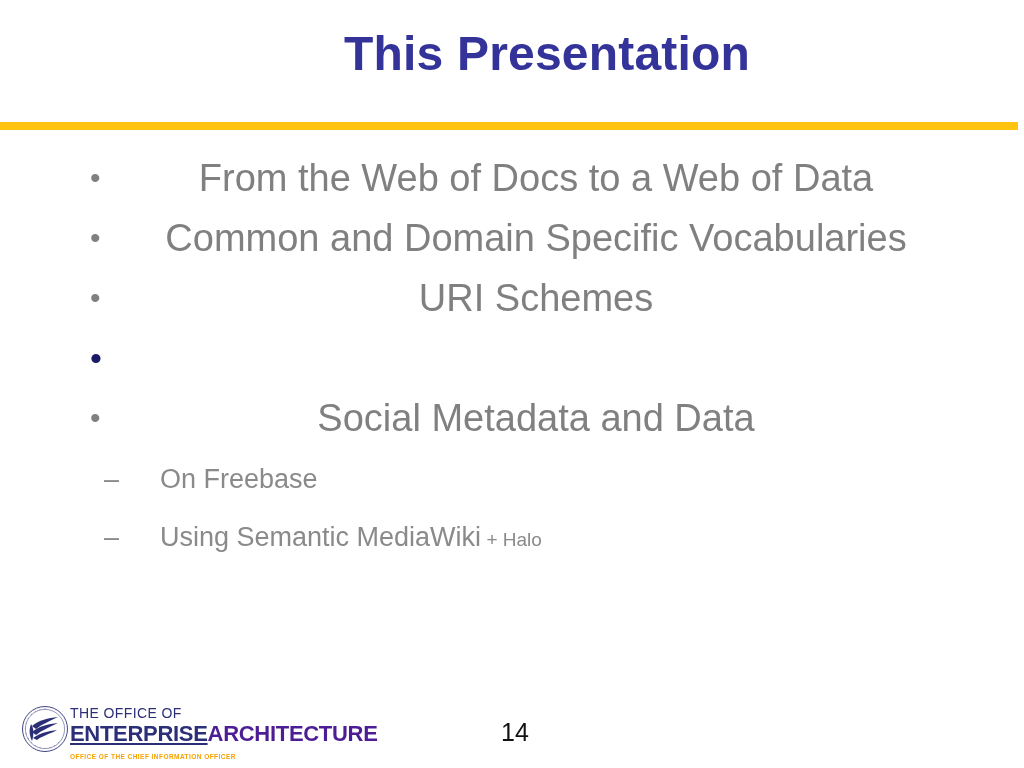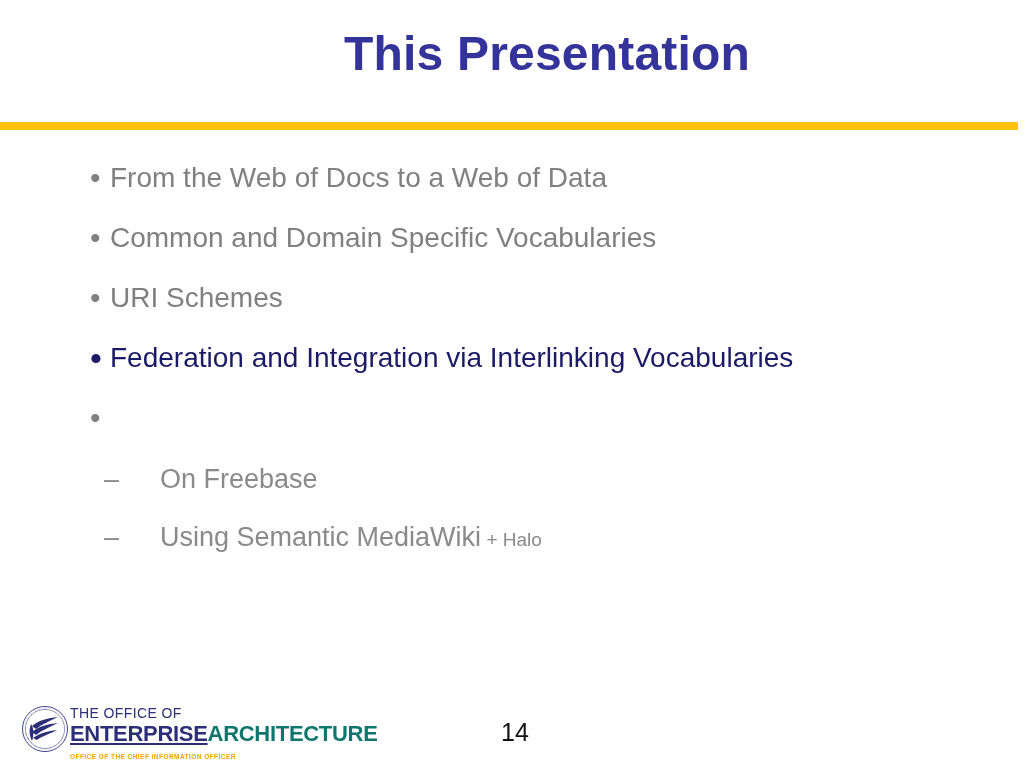--- a/index.html
+++ b/index.html
@@ -61,26 +61,27 @@
   .bullet-row .marker {
     position: absolute;
     left: 90px;
     top: 0;
     font-size: 30px;
     line-height: 56px;
     color: #808080;
   }
   .bullet-row .btext {
     display: block;
-    margin-left: 110px;
+    margin-left: 88px;
     margin-right: 40px;
-    font-size: 28px;
+    font-size: 38px;
     line-height: 56px;
     color: #808080;
     white-space: nowrap;
+    text-align: center;
   }
 
   
   .bullet-row.highlight .marker {
     color: #1a1a66;
     font-size: 34px;
   }
   .bullet-row.highlight .btext {
     color: #1a1a66;
     white-space: normal;
@@ -152,21 +153,21 @@
     white-space: nowrap;
   }
   .logo-line2 {
     font-size: 22px;
     font-weight: bold;
     line-height: 23px;
     letter-spacing: -0.3px;
     white-space: nowrap;
   }
   .logo-line2 .ent { color: #2b2f77; text-decoration: underline; }
-  .logo-line2 .arch { color: #0f766e; }
+  .logo-line2 .arch { color: #4c1d95; }
   .logo-line3 {
     font-size: 6.5px;
     font-weight: bold;
     color: #f5a300;
     letter-spacing: 0.45px;
     line-height: 9px;
     text-align: right;
     white-space: nowrap;
   }
 </style>
@@ -191,25 +192,25 @@
       <span class="btext">Common and Domain Specific Vocabularies</span>
     </div>
 
     <div class="bullet-row">
       <span class="marker">•</span>
       <span class="btext">URI Schemes</span>
     </div>
 
     <div class="bullet-row highlight">
       <span class="marker">•</span>
-      <span class="btext">Federation and Integration via Interlinking Vocabularies</span>
-    </div>
-
-    <div class="bullet-row">
-      <span class="marker">•</span>
+    </div>
+
+    <div class="bullet-row">
+      <span class="marker">•</span>
+      <span class="btext">Social Metadata and Data</span>
     </div>
 
     <div class="sub-row">
       <span class="marker">–</span>
       <span class="btext">On Freebase</span>
     </div>
 
     <div class="sub-row">
       <span class="marker">–</span>
       <span class="btext"><span>Using Semantic MediaWiki</span><span class="small"> + Halo</span></span>

